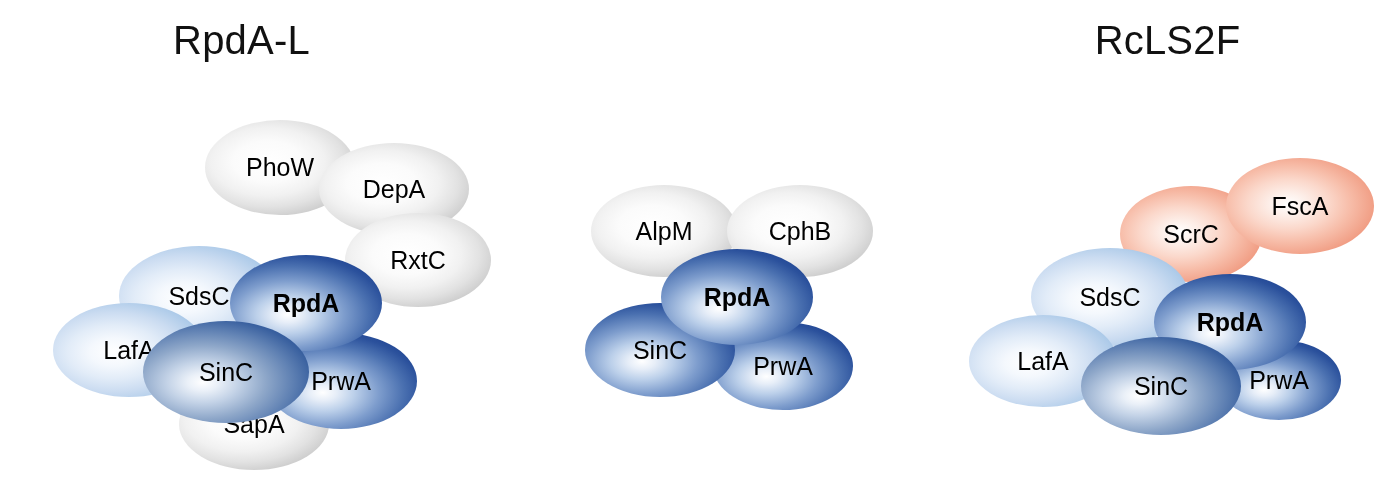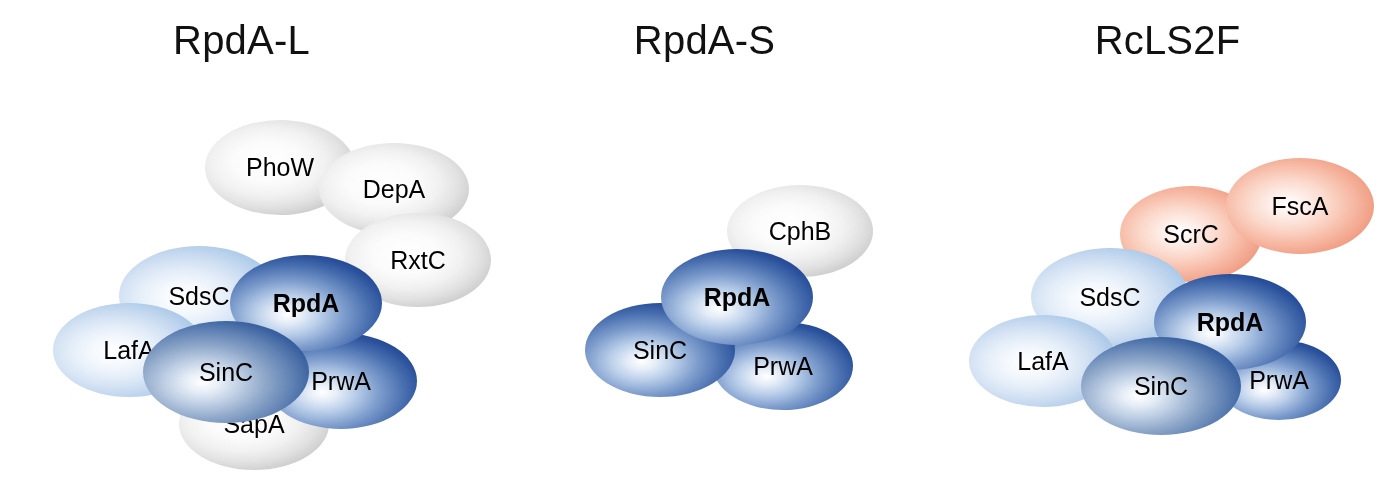--- a/index.html
+++ b/index.html
@@ -110,22 +110,24 @@
         </div>
         <div class="node fill-midblue" style="left: 116px; top: 321px; width: 166px; height: 102px; z-index: 8;">
           <span class="node-label">SinC</span>
         </div>
         <div class="node fill-darkblue" style="left: 238px; top: 333px; width: 152px; height: 96px; z-index: 6;">
           <span class="node-label">PrwA</span>
         </div>
       </div>
     </div>
     <div class="panel" style="left: 463px; width: 463px;">
-      <div class="panel-title">RpdA-S</div>
       <div class="complex">
+        <div class="node fill-gray" style="left: 101px; top: 185px; width: 146px; height: 92px; z-index: 1;">
+          <span class="node-label">AlpM</span>
+        </div>
         <div class="node fill-gray" style="left: 237px; top: 185px; width: 146px; height: 92px; z-index: 1; justify-content: center;">
           <span class="node-label">CphB</span>
         </div>
         <div class="node fill-darkblue" style="left: 95px; top: 303px; width: 150px; height: 94px; z-index: 4;">
           <span class="node-label">SinC</span>
         </div>
         <div class="node fill-darkblue" style="left: 223px; top: 322px; width: 140px; height: 88px; z-index: 3;">
           <span class="node-label">PrwA</span>
         </div>
         <div class="node fill-darkblue" style="left: 171px; top: 249px; width: 152px; height: 96px; z-index: 5;">

